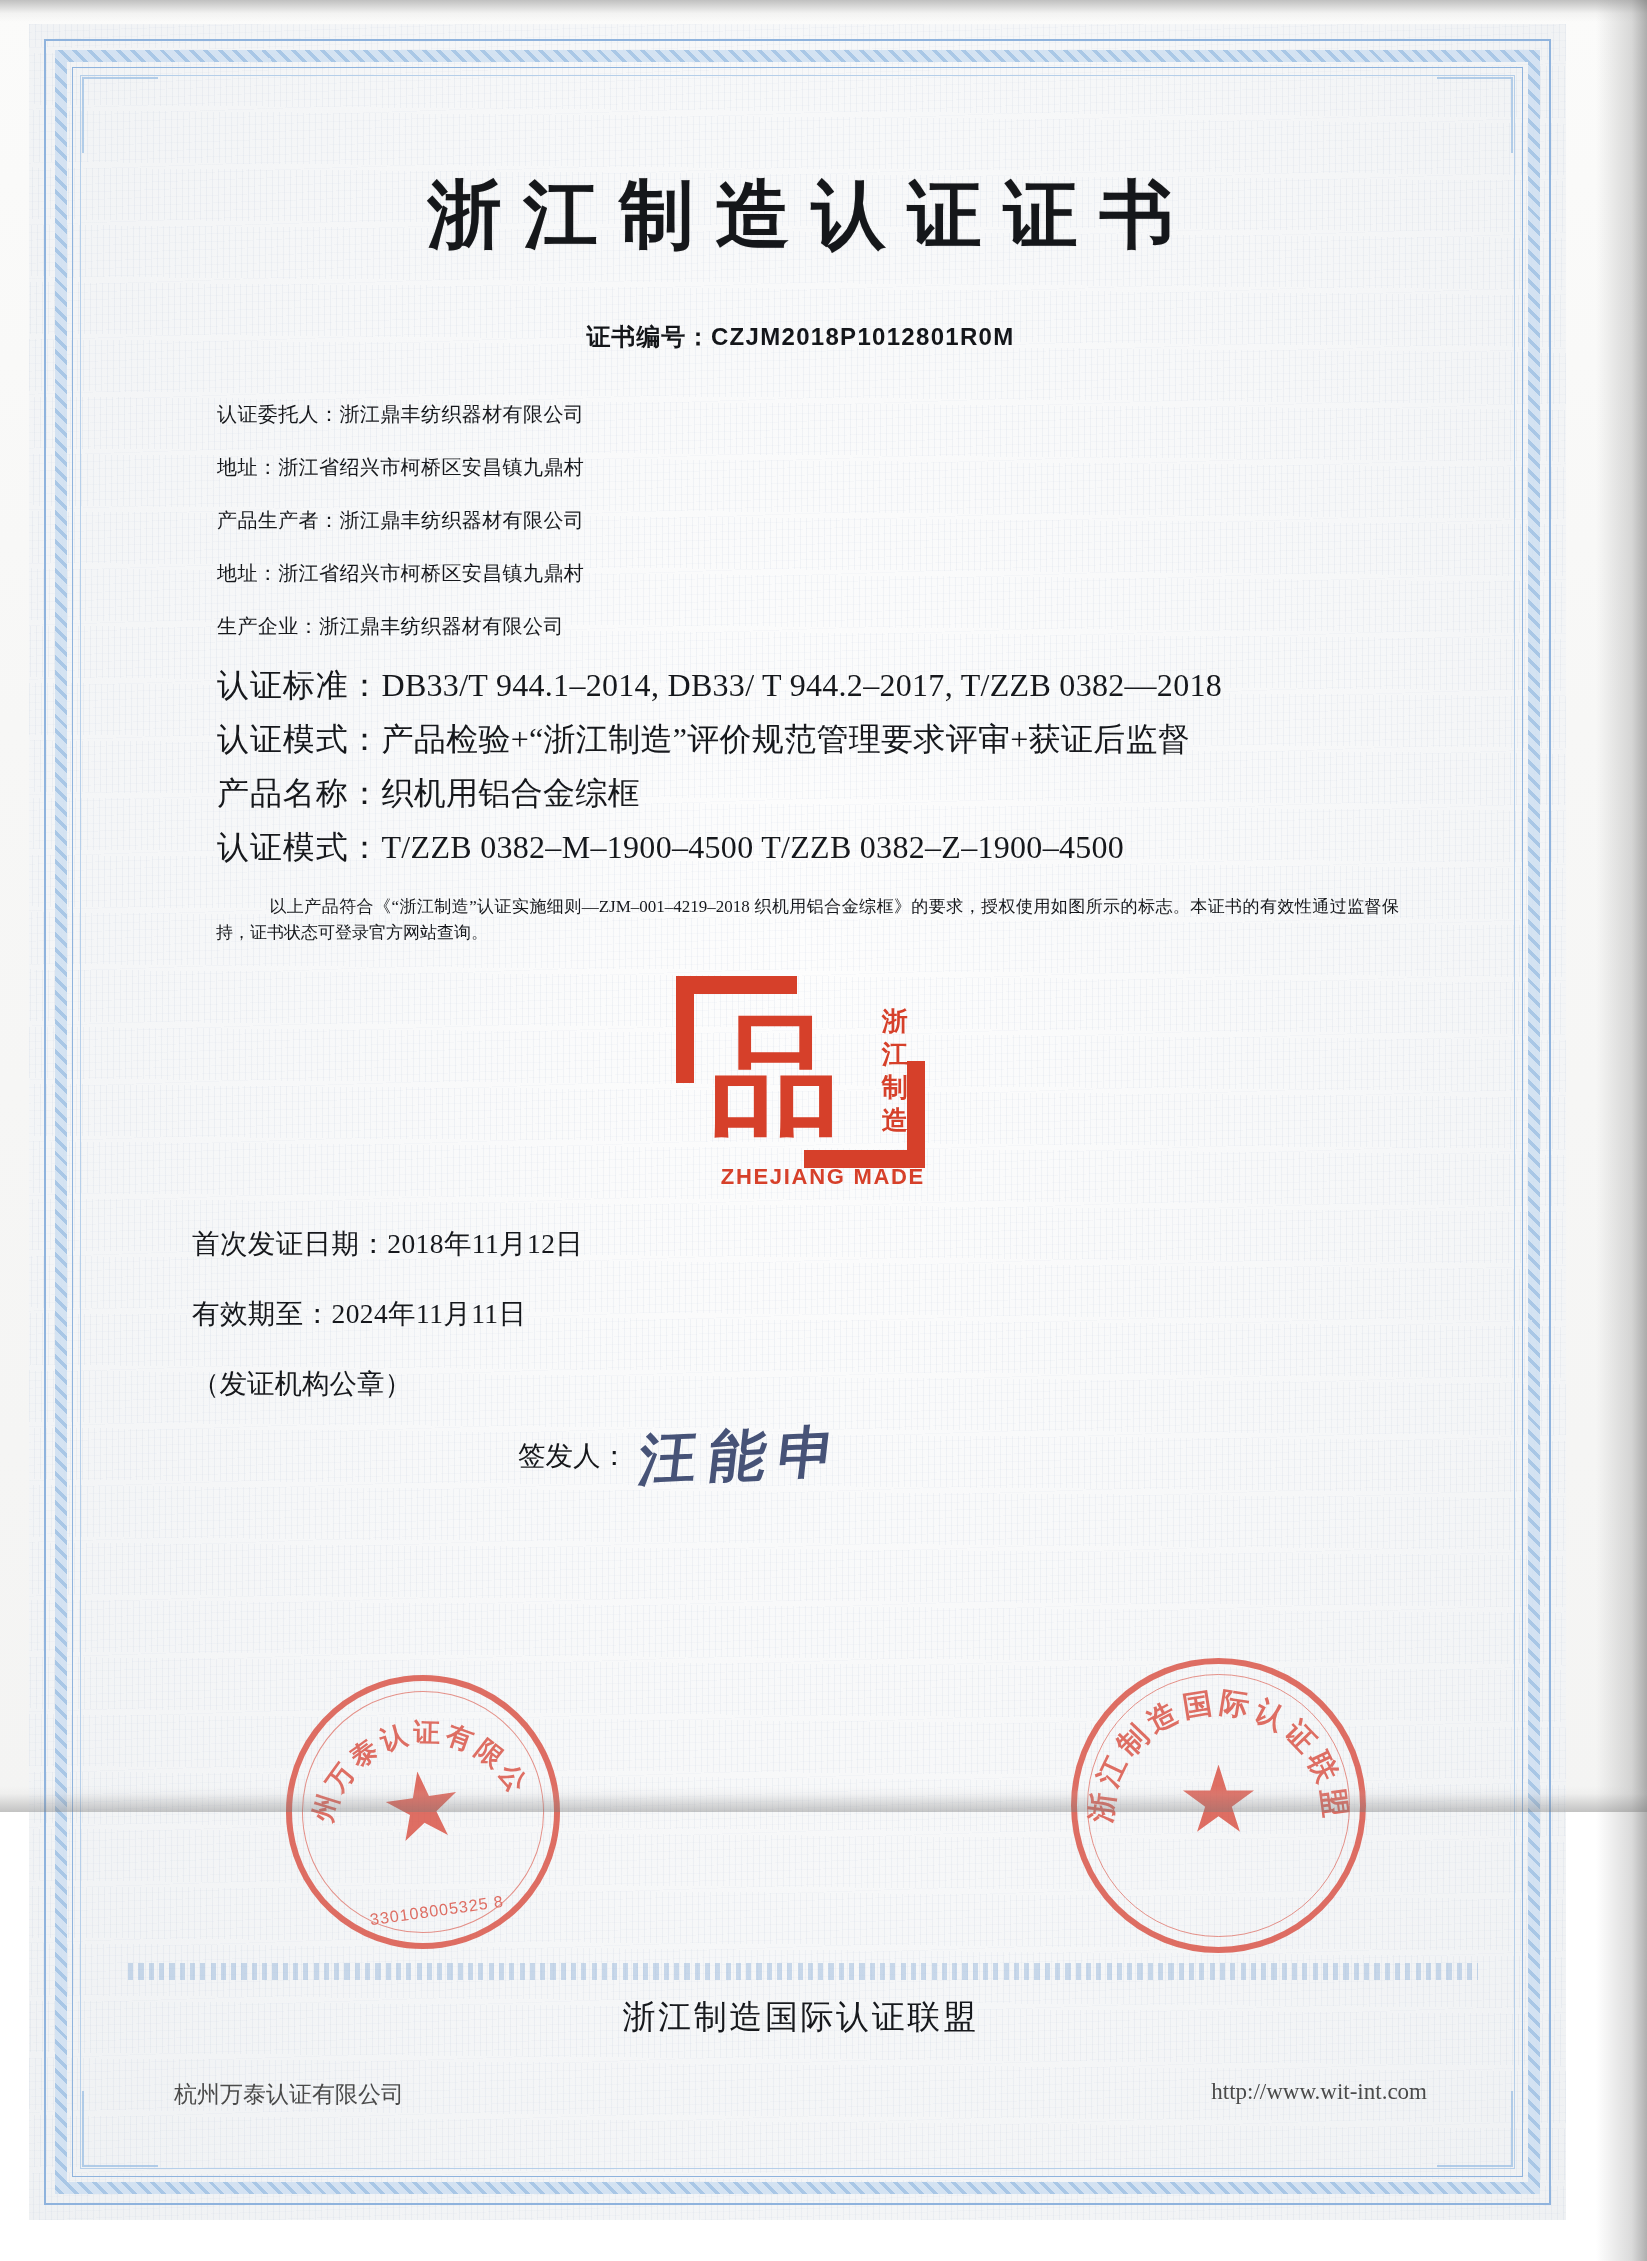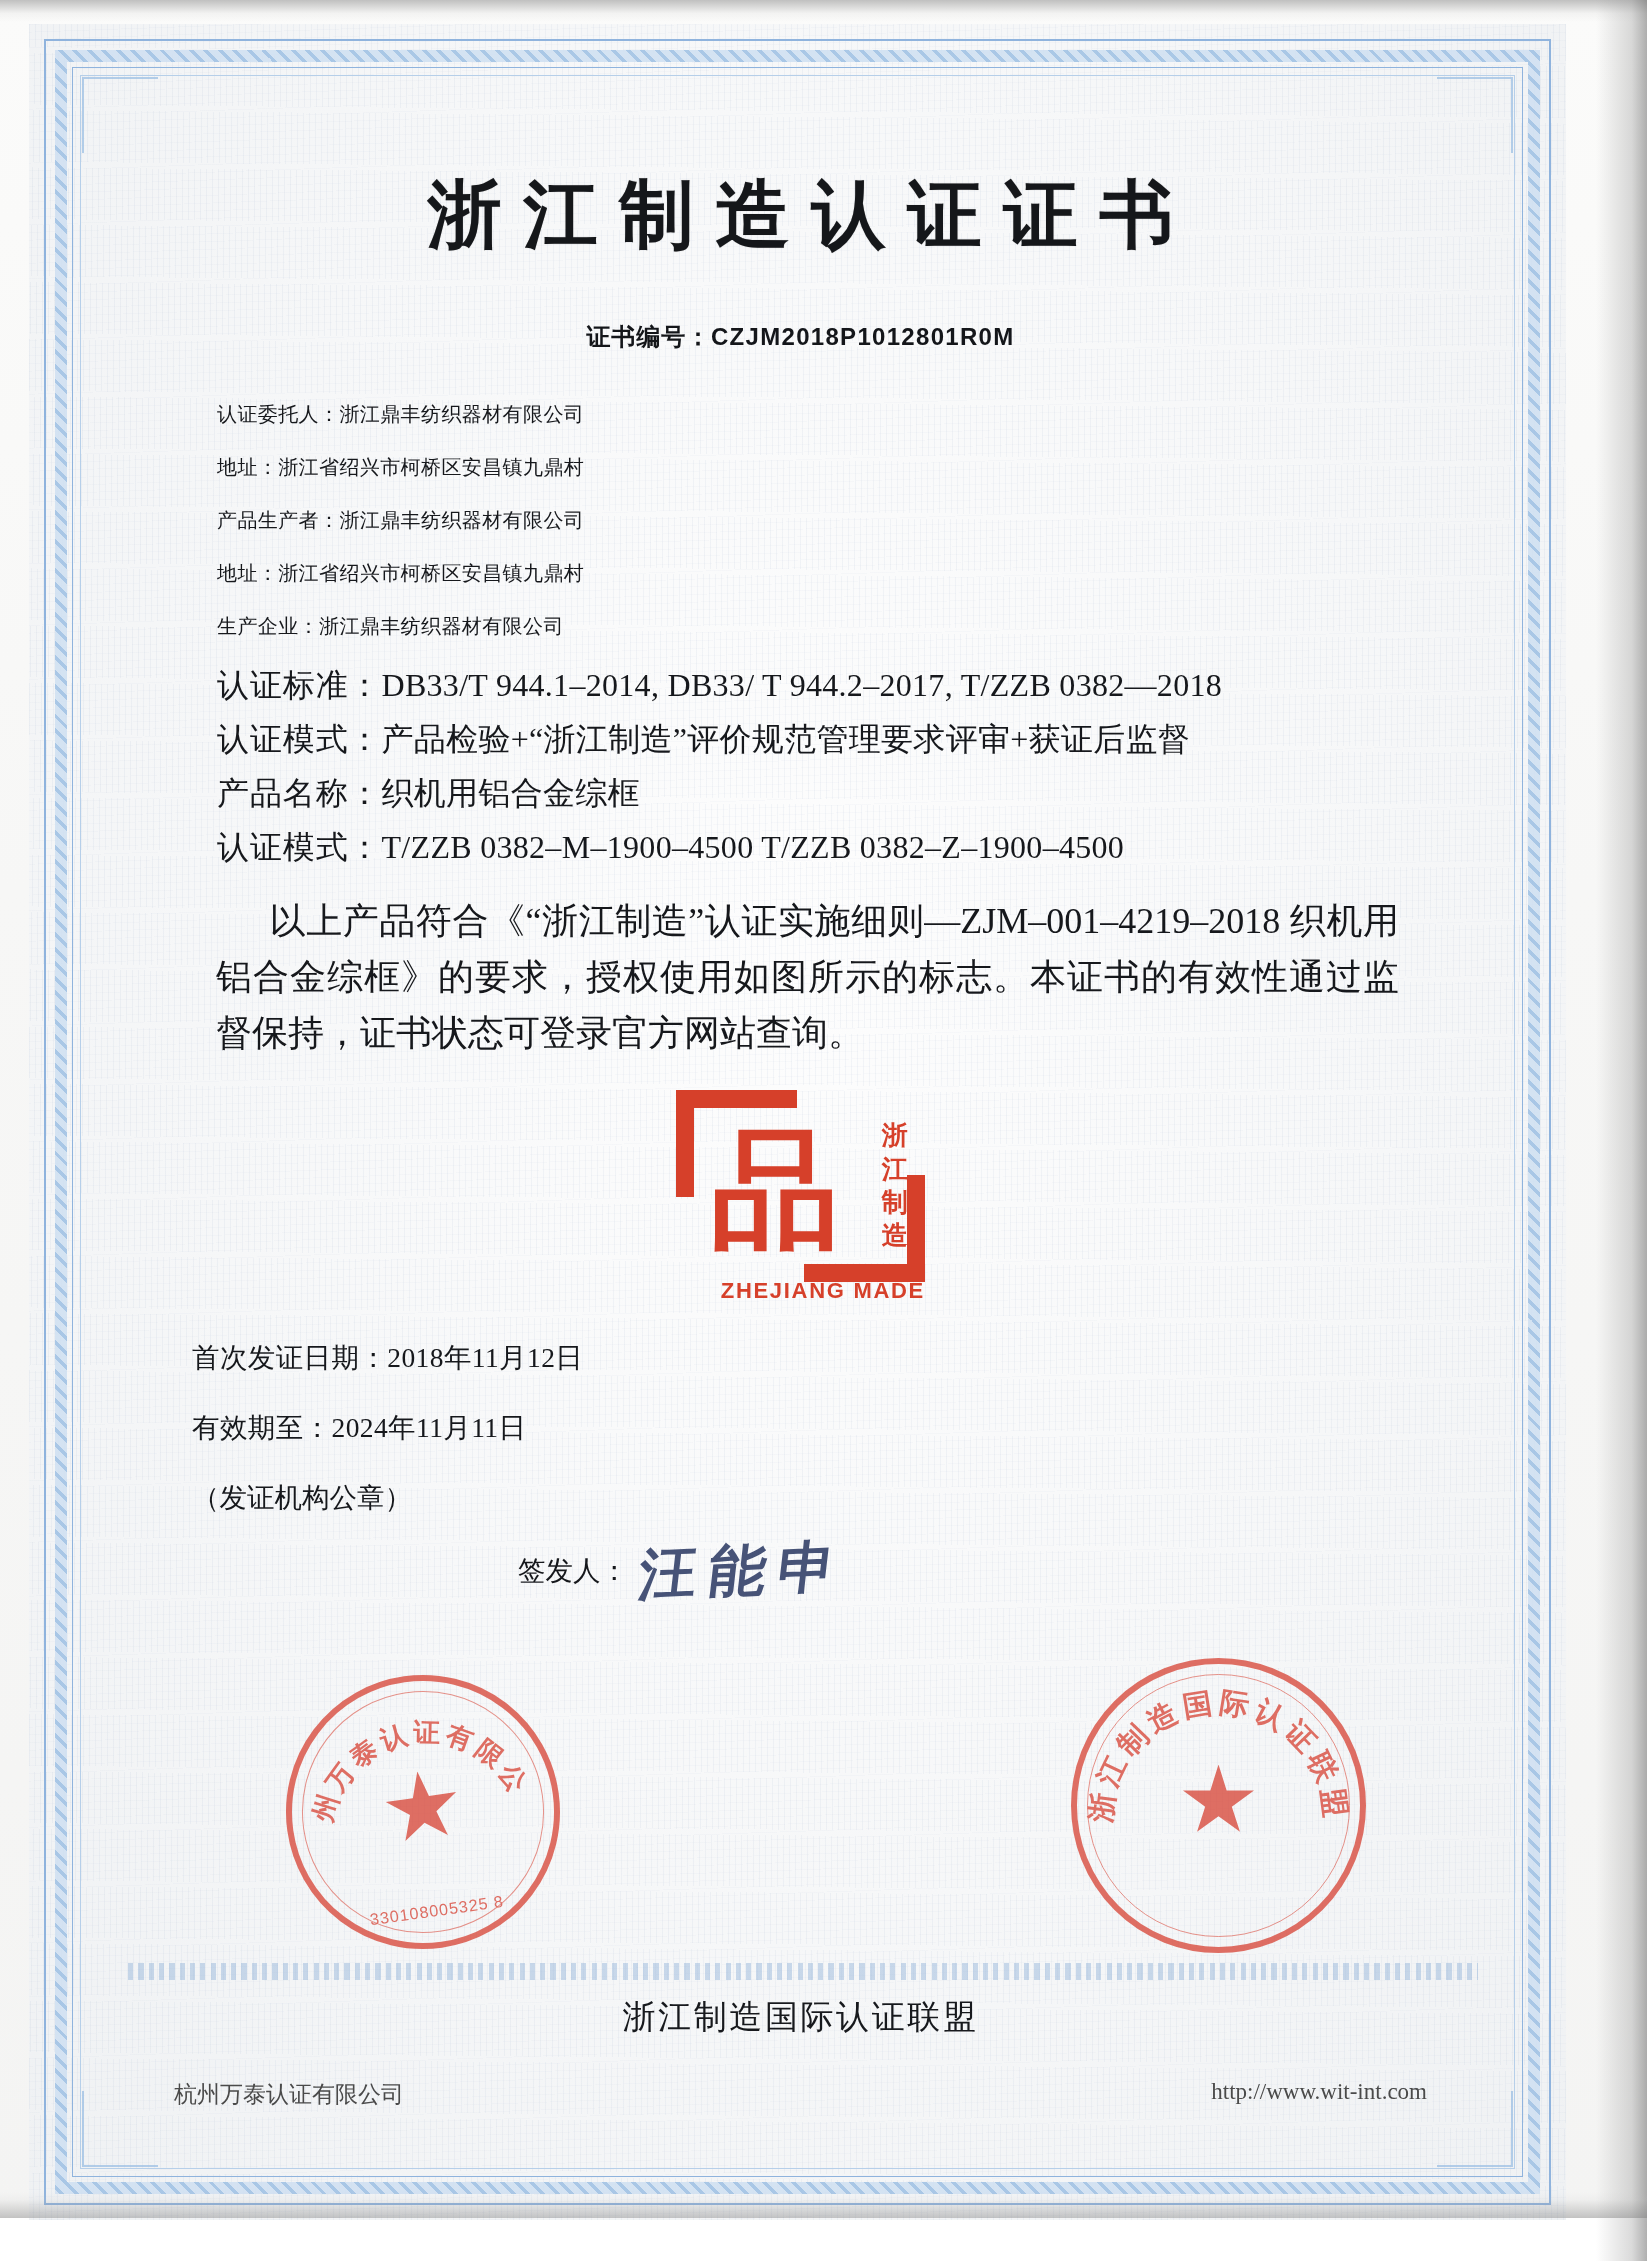--- a/index.html
+++ b/index.html
@@ -14,21 +14,21 @@
     color: #1a1a1a;
     position: relative;
     overflow: hidden;
   }
 
   
   .scan-page {
     position: absolute;
     left: 0; top: 0;
     width: 1647px;
-    height: 2218px;
+    height: 1812px;
     background:
       linear-gradient(180deg, #fbfbfa 0%, #f7f7f6 40%, #f4f4f3 100%);
   }
   .scan-shadow-right {
     position: absolute;
     right: 0; top: 0;
     width: 51px; height: 2261px;
     background: linear-gradient(90deg, rgba(200,200,200,0) 0%, rgba(150,150,150,0.35) 70%, rgba(110,110,110,0.55) 100%);
   }
   .scan-shadow-top {
@@ -156,21 +156,21 @@
     color: #16181c;
     letter-spacing: 0.3px;
     white-space: nowrap;
   }
   .spec-line .lbl { letter-spacing: 0.9px; }
 
   .statement {
     margin-top: 31px;
     padding-left: 93px;
     padding-right: 79px;
-    font-size: 36px;
+    font-size: 17px;
     line-height: 1.55;
     text-align: justify;
     color: #16181c;
   }
   .statement .indent { display: inline-block; width: 53px; }
 
   
   .mark-wrap {
     margin-top: 29px;
     display: flex;

